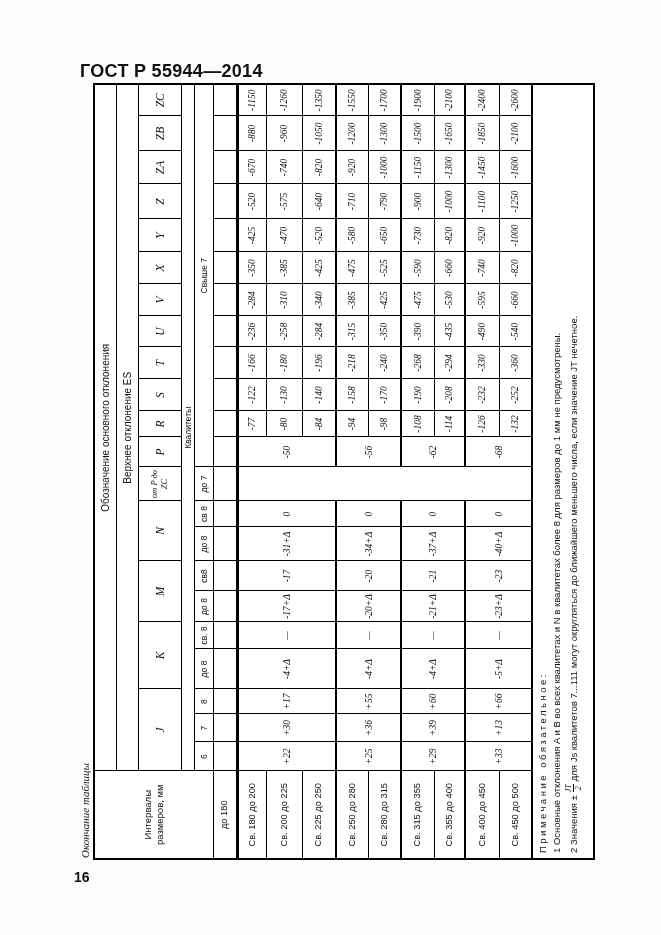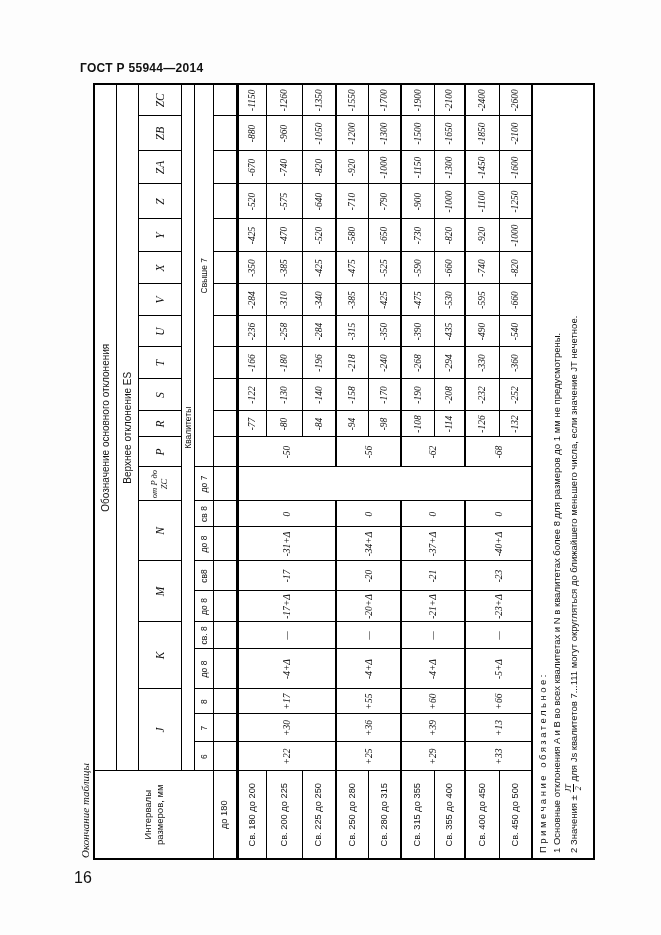--- a/index.html
+++ b/index.html
@@ -1,19 +1,19 @@
 <!DOCTYPE html>
 <html><head>
 <meta charset="utf-8">
 <style>
   html,body{margin:0;padding:0}
   body{width:661px;height:935px;position:relative;background:#fdfdfd;color:#111;
        font-family:"Liberation Sans",sans-serif;overflow:hidden}
-  .std-header{position:absolute;left:80px;top:61px;font-weight:bold;font-size:12px;letter-spacing:.3px}
-  .page-num{position:absolute;left:74px;top:869px;font-weight:normal;font-size:16px}
+  .std-header{position:absolute;left:80px;top:61px;font-weight:bold;font-size:18px;letter-spacing:.3px}
+  .page-num{position:absolute;left:74px;top:869px;font-weight:bold;font-size:14px}
   .rot{position:absolute;left:79px;top:860px;width:775px;transform:rotate(-90deg);transform-origin:0 0}
   .caption{font-family:"Liberation Serif",serif;font-style:italic;font-size:11px;height:14px;
            line-height:12px;padding-left:2px}
   table{border-collapse:collapse;table-layout:fixed;width:775px;border:2.5px solid #000;background:#fff}
   td,th{border:1.5px solid #000;padding:0;text-align:center;vertical-align:middle;
         font-weight:normal;overflow:hidden}
   .hdr{font-size:10px}
   .ivh{font-size:9.5px;line-height:1.2}
   .ltr{font-family:"Liberation Serif",serif;font-style:italic;font-size:11.5px}
   .pzc{font-family:"Liberation Serif",serif;font-style:italic;font-size:8.5px;line-height:1.15}

